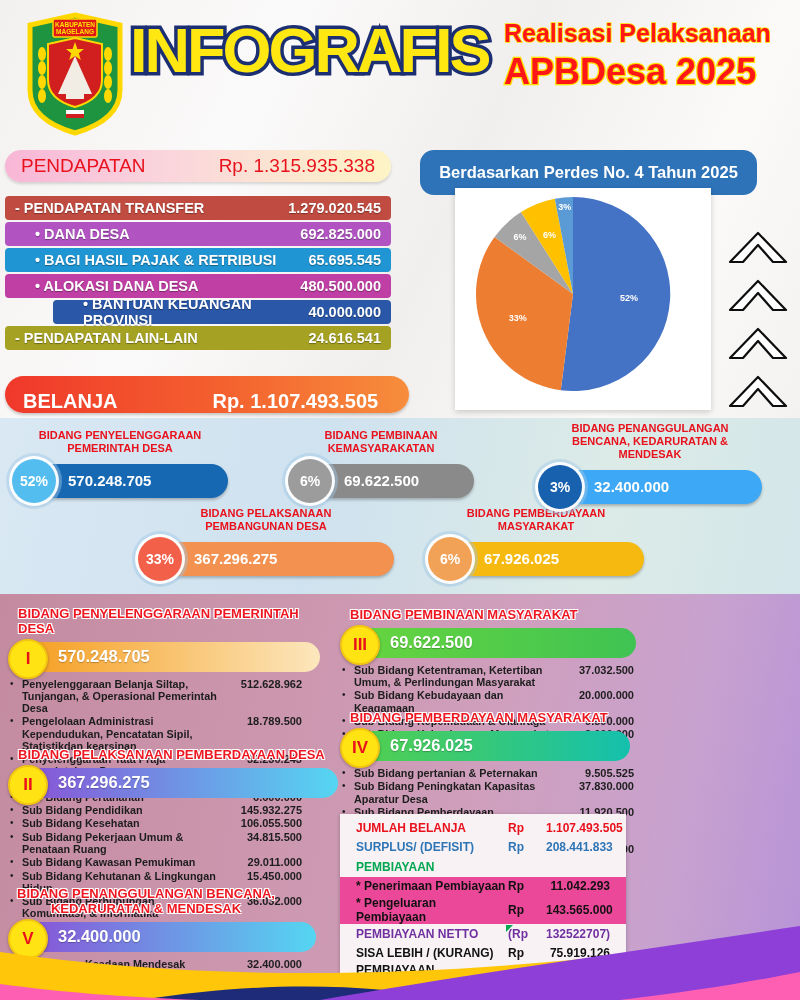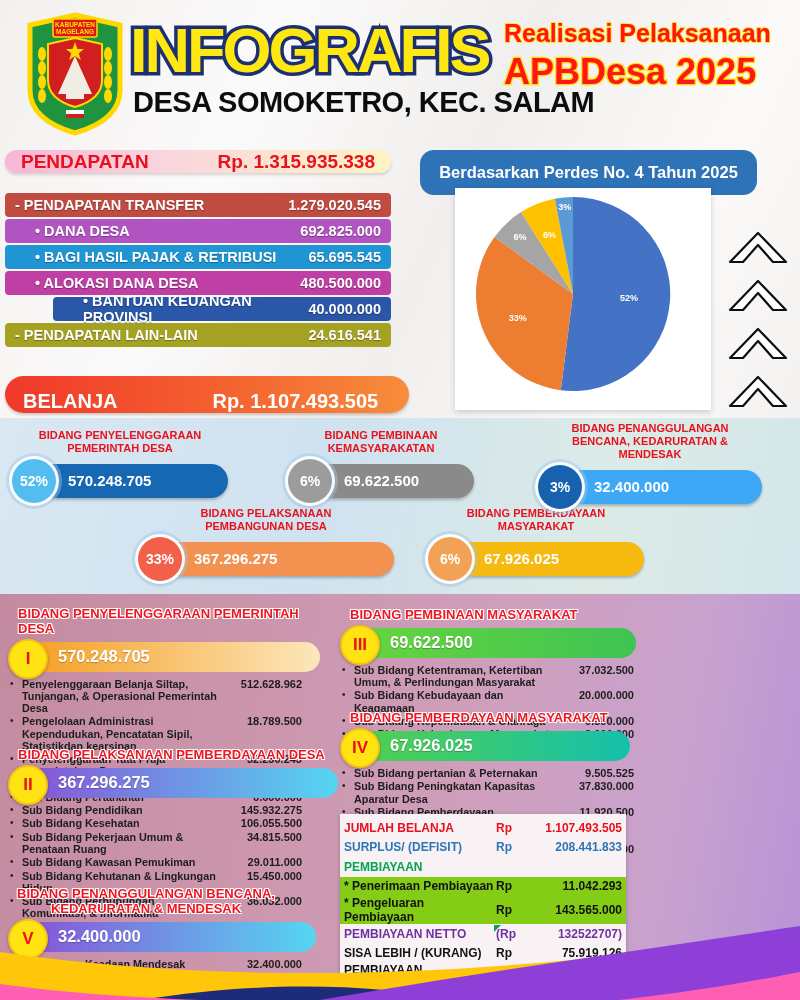--- a/index.html
+++ b/index.html
@@ -15,23 +15,23 @@
     background:linear-gradient(100deg,#c48ba0 0%,#cc97ae 35%,#cf9fbd 60%,#c8a2ce 82%,#b793d8 100%);}
 
   
   .logo{position:absolute;left:22px;top:12px;}
   .title-svg{position:absolute;left:126px;top:10px;}
   .tagline-svg{position:absolute;left:498px;top:12px;}
   .village{position:absolute;left:133px;top:86px;font-size:29px;font-weight:bold;color:#0d0d0d;letter-spacing:-0.5px;}
 
   
   .pend{position:absolute;left:5px;top:150px;width:386px;}
-  .pend-head{height:23px;border-radius:18px;display:flex;align-items:center;justify-content:space-between;
+  .pend-head{height:32px;border-radius:18px;display:flex;align-items:center;justify-content:space-between;
     padding:0 16px;background:linear-gradient(90deg,#f8b6d6 0%,#fad4dd 40%,#fdf4c6 100%);
-    box-shadow:0 2px 3px rgba(0,0,0,.15);font-size:19px;font-weight:bold;color:#e8111c;margin-bottom:20px;}
+    box-shadow:0 2px 3px rgba(0,0,0,.15);font-size:19px;font-weight:normal;color:#e8111c;margin-bottom:14px;}
   .pend-row{height:24px;margin-bottom:2px;border-radius:4px;display:flex;align-items:center;justify-content:space-between;
     padding:0 10px;color:#fff;font-weight:bold;font-size:14.5px;text-shadow:0 1px 1px rgba(0,0,0,.35);}
   .pend-row.indent .pl{padding-left:20px;}
   .belanja{position:absolute;left:5px;top:376px;width:386px;height:37px;border-radius:19px;
     background:linear-gradient(90deg,#f0382b 0%,#f4622f 55%,#f78d3c 100%);display:flex;align-items:flex-end;
     padding:0 0 0 18px;color:#fff;font-weight:bold;font-size:20px;box-shadow:0 2px 3px rgba(0,0,0,.2);}
   .belanja .bv{margin-left:95px;}
 
   
   .chart-title{position:absolute;left:420px;top:150px;width:337px;height:45px;background:#2e72b8;border-radius:14px;
@@ -74,25 +74,25 @@
   .sec2{left:8px;top:737px;width:330px;}
   .sec5{left:8px;top:876px;width:330px;}
   .sec3{left:340px;top:597px;width:332px;}
   .sec4{left:340px;top:700px;width:332px;}
   .sec5 .shead{text-align:center;padding-left:0;width:276px;}
 
   
   .stable{position:absolute;left:340px;top:814px;width:286px;background:#f8f2f5;padding:4px 0;
     box-shadow:0 1px 4px rgba(0,0,0,.25);}
   .trow{display:grid;grid-template-columns:152px 38px 1fr;align-items:center;min-height:19.5px;
-    font-size:12px;font-weight:bold;padding:0 4px;}
+    font-size:12px;font-weight:bold;padding:0 16px;}
   .trow .tname{text-align:left;}
   .trow .trp{text-align:left;position:relative;}
   .trow .tval{text-align:right;}
-  .trow.dark{background:#84cc16;}
+  .trow.dark{background:#ec4899;}
   .tmark{position:absolute;left:-2px;top:-2px;width:0;height:0;border-top:7px solid #00a650;border-right:7px solid transparent;}
 
   .decor{position:absolute;left:0;top:880px;z-index:5;}
 </style>
 </head>
 <body>
 
 <div id="page">
   <div class="top-bg"></div>
   <div class="mid-bg"></div>
@@ -122,21 +122,20 @@
 
   <svg class="title-svg" width="392" height="80" viewBox="0 0 392 80">
     <text x="4" y="62" font-size="63" font-weight="bold" letter-spacing="-3" fill="#ffe812" stroke="#1b2f72" stroke-width="7" paint-order="stroke">INFOGRAFIS</text>
   </svg>
 
   <svg class="tagline-svg" width="296" height="92" viewBox="0 0 296 92">
     <text x="6" y="30" font-size="25" font-weight="bold" fill="#ff1616" stroke="#ffe000" stroke-width="1.6" paint-order="stroke">Realisasi Pelaksanaan</text>
     <text x="6" y="72" font-size="36" font-weight="bold" fill="#ff1616" stroke="#ffe000" stroke-width="2.6" paint-order="stroke">APBDesa 2025</text>
   </svg>
 
-  <div class="village">DESA SOMOKETRO, KEC. SALAM</div>
 
   <div class="pend">
     <div class="pend-head">
       <span>PENDAPATAN</span>
       <span>Rp. 1.315.935.338</span>
     </div>
     <div id="pend-rows">
         <div class="pend-row" style="background: rgb(192, 75, 64);">
           <span class="pl">- PENDAPATAN TRANSFER</span>
           <span>1.279.020.545</span>

